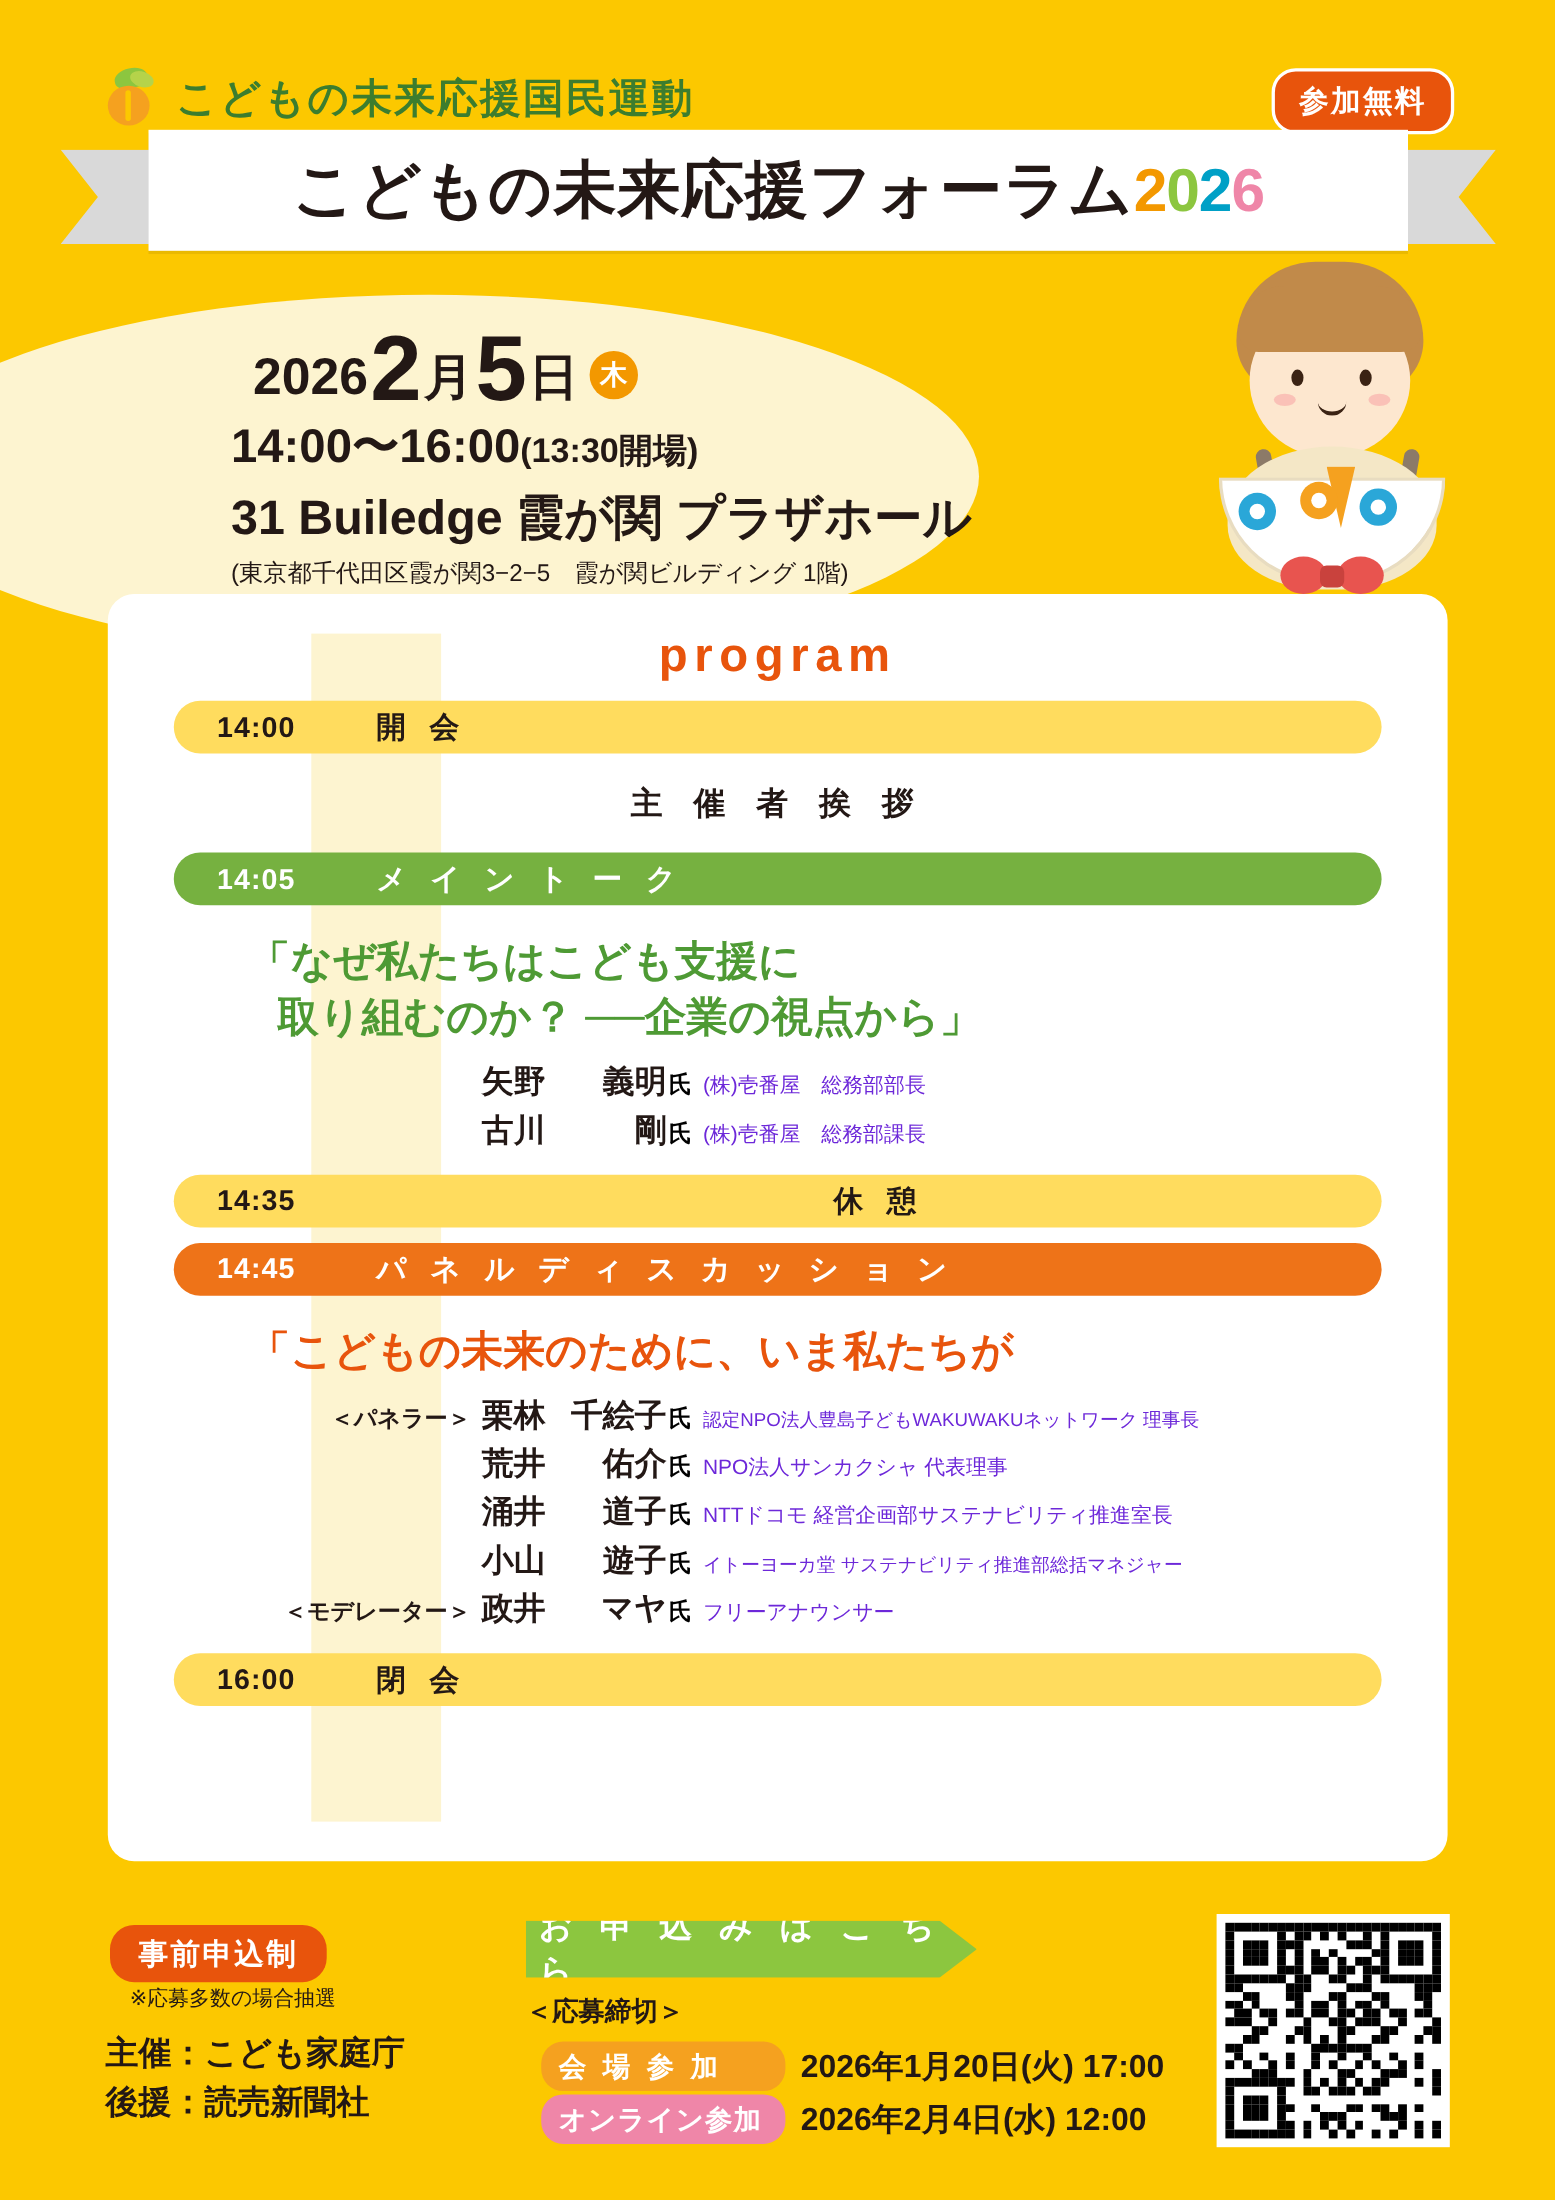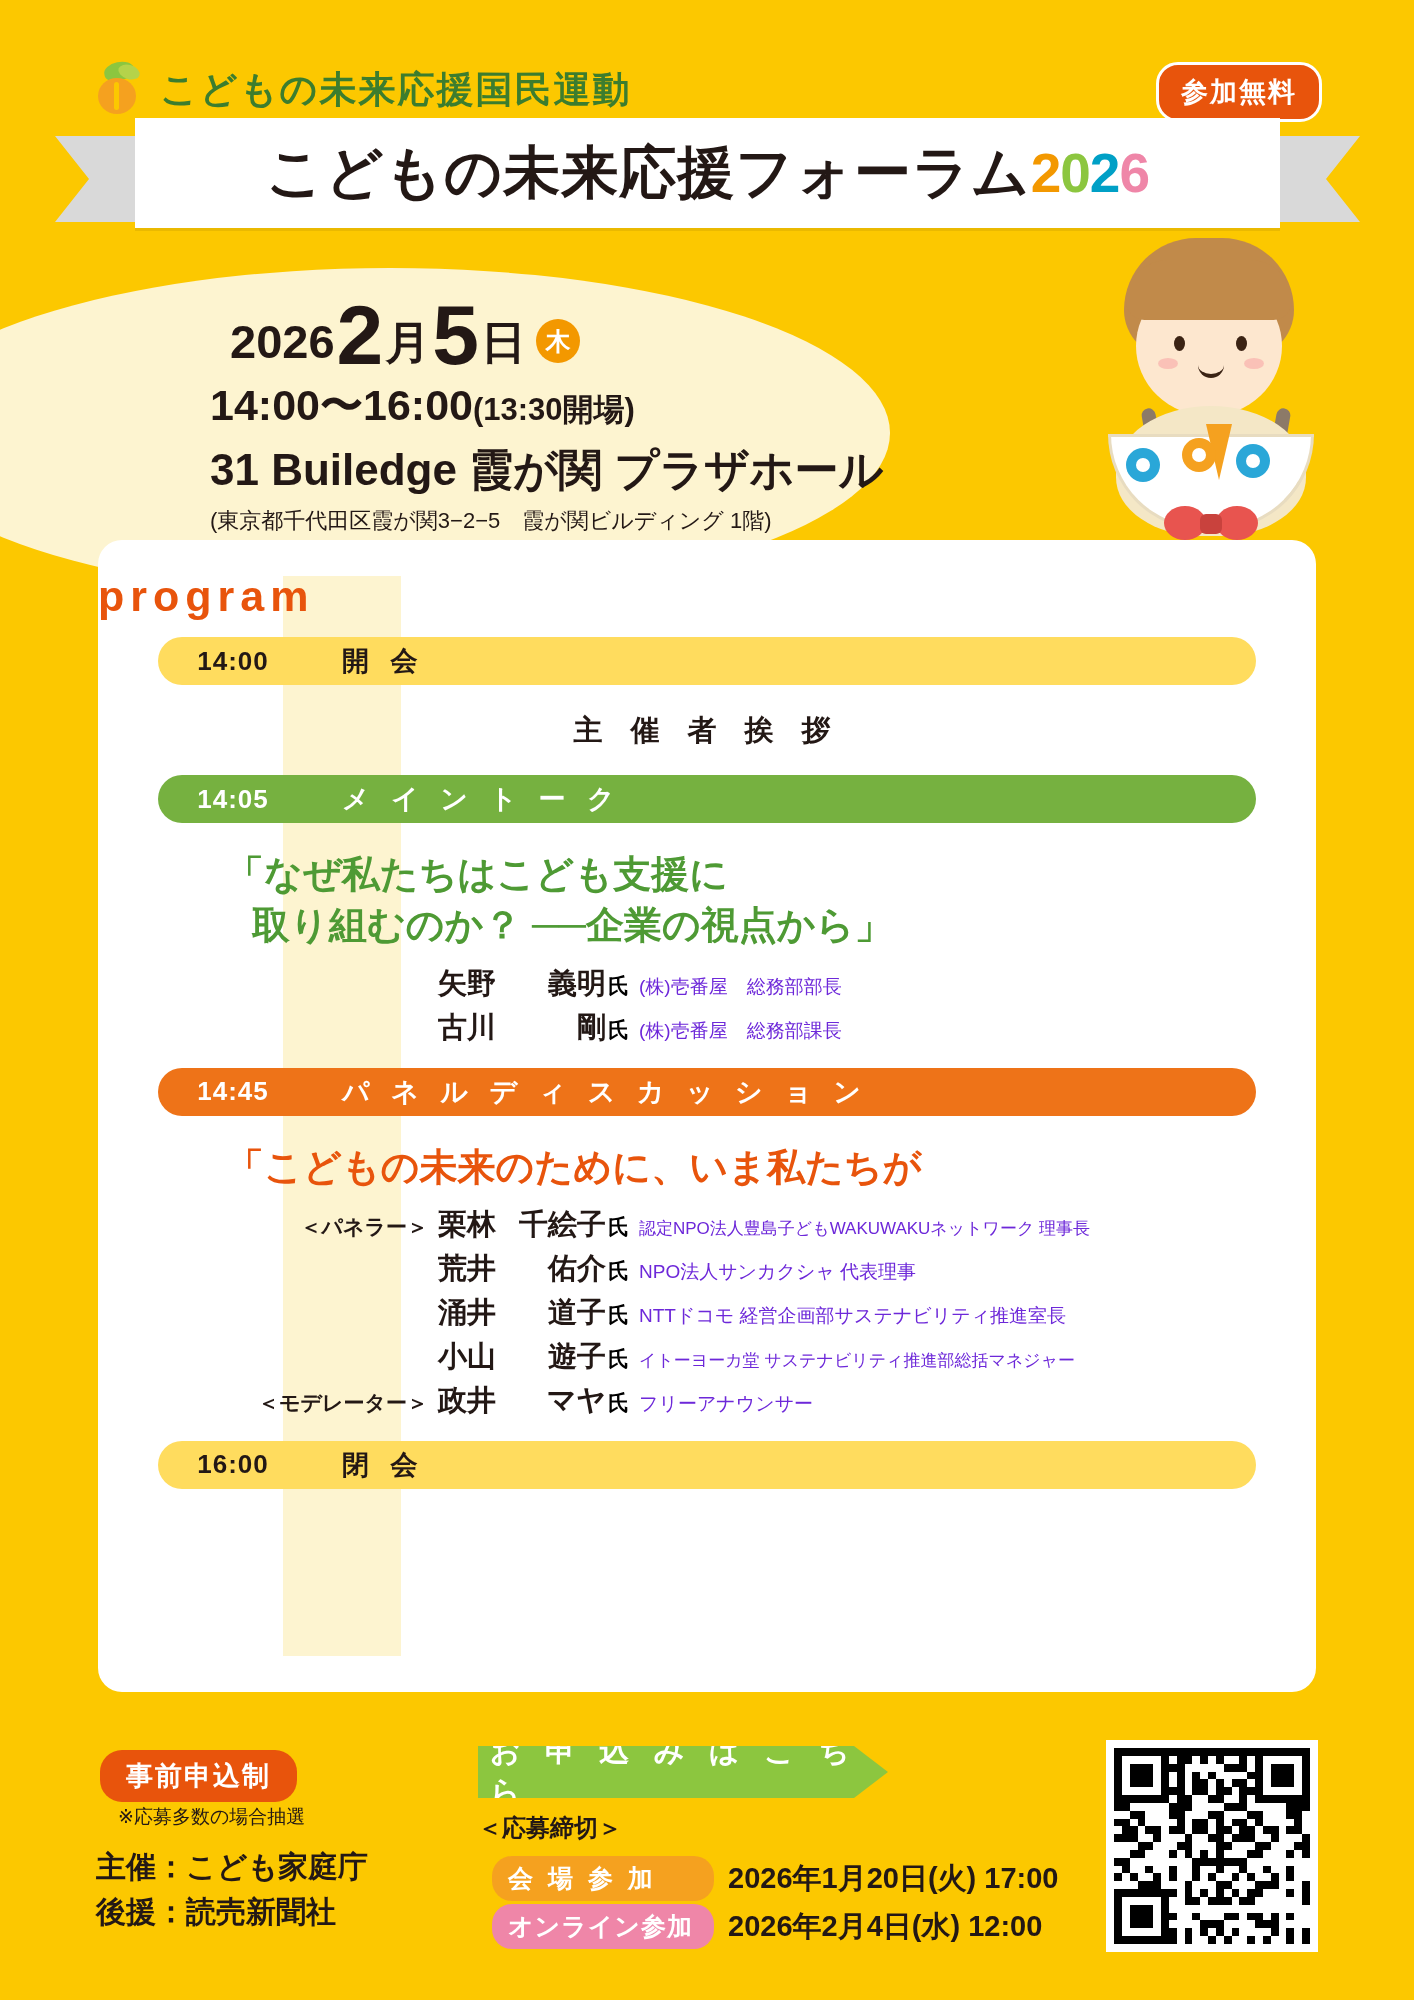--- a/index.html
+++ b/index.html
@@ -152,21 +152,21 @@
   
   .program-card {
     position: absolute; left: 98px; top: 540px; width: 1218px; height: 1152px;
     background: #fff; border-radius: 24px;
   }
   .prog-stripe {
     position: absolute; left: 185px; top: 36px; width: 118px; bottom: 36px;
     background: #fdf4d0;
   }
   .prog-title {
-    position: relative; color: #e8540c;
+    position: relative; text-align: center; color: #e8540c;
     font-size: 43px; font-weight: bold; letter-spacing: 6px;
     padding-top: 32px;
   }
   .rows { position: relative; padding: 16px 40px 0 40px; }
 
   .barrow {
     display: flex; align-items: center; height: 48px; margin: 0 20px;
     border-radius: 24px; color: #231815; font-weight: bold;
   }
   .barrow.yellow { background: #ffdc5e; }
@@ -345,20 +345,24 @@
         <div class="sp-role"></div>
         <div class="sp-name">
           <span>古川</span>
           <span>剛</span>
         </div>
         <div class="sp-suffix">氏</div>
         <div class="sp-aff">(株)壱番屋　総務部課長</div>
       </div>
     </div>
 
+    <div class="barrow yellow">
+      <div class="bar-time">14:35</div>
+      <div class="bar-label center">休 憩</div>
+    </div>
 
     <div class="barrow orange" style="margin-top:14px">
       <div class="bar-time">14:45</div>
       <div class="bar-label">パ ネ ル デ ィ ス カ ッ シ ョ ン</div>
     </div>
 
     <div class="talk-title orange">
       <span>「こどもの未来のために、いま私たちが</span>
     </div>
     <div class="speakers">

